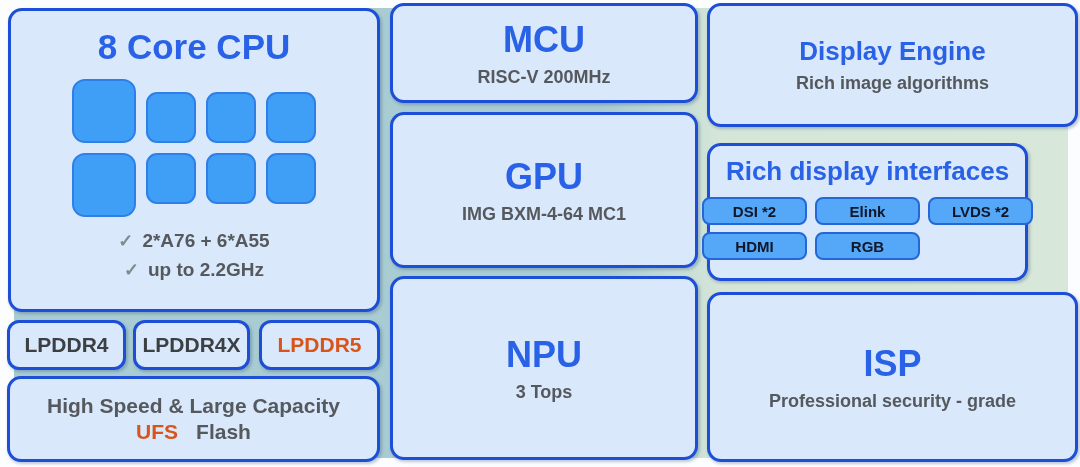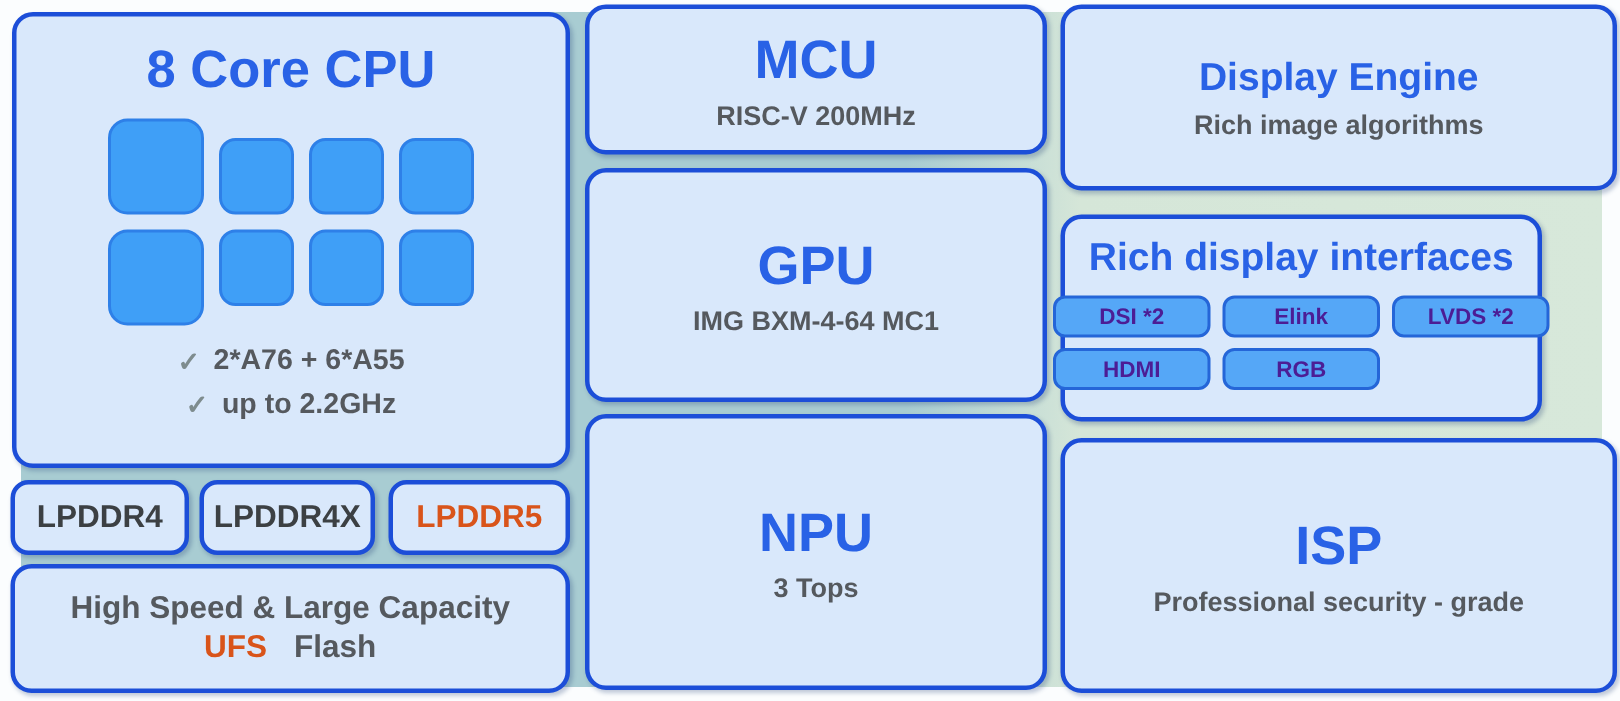--- a/index.html
+++ b/index.html
@@ -66,21 +66,21 @@
   .rdi-title { margin-top:10px; }
   .chip-grid {
     margin-top:10px;
     display:grid; grid-template-columns:repeat(3,105px);
     column-gap:8px; row-gap:7px;
   }
   .chip {
     height:28px; box-sizing:border-box;
     background:#55a7f7; border:2px solid #2566d8; border-radius:8px;
     display:flex; align-items:center; justify-content:center;
-    font-size:15px; color:#4c1d95;
+    font-size:15px; color:#0f172a;
   }
 </style>
 </head>
 <body>
 
 <div class="canvas">
   <div class="backdrop"></div>
 
   <div class="block cpu">
     <div class="cpu-title title-blue">8 Core CPU</div>

